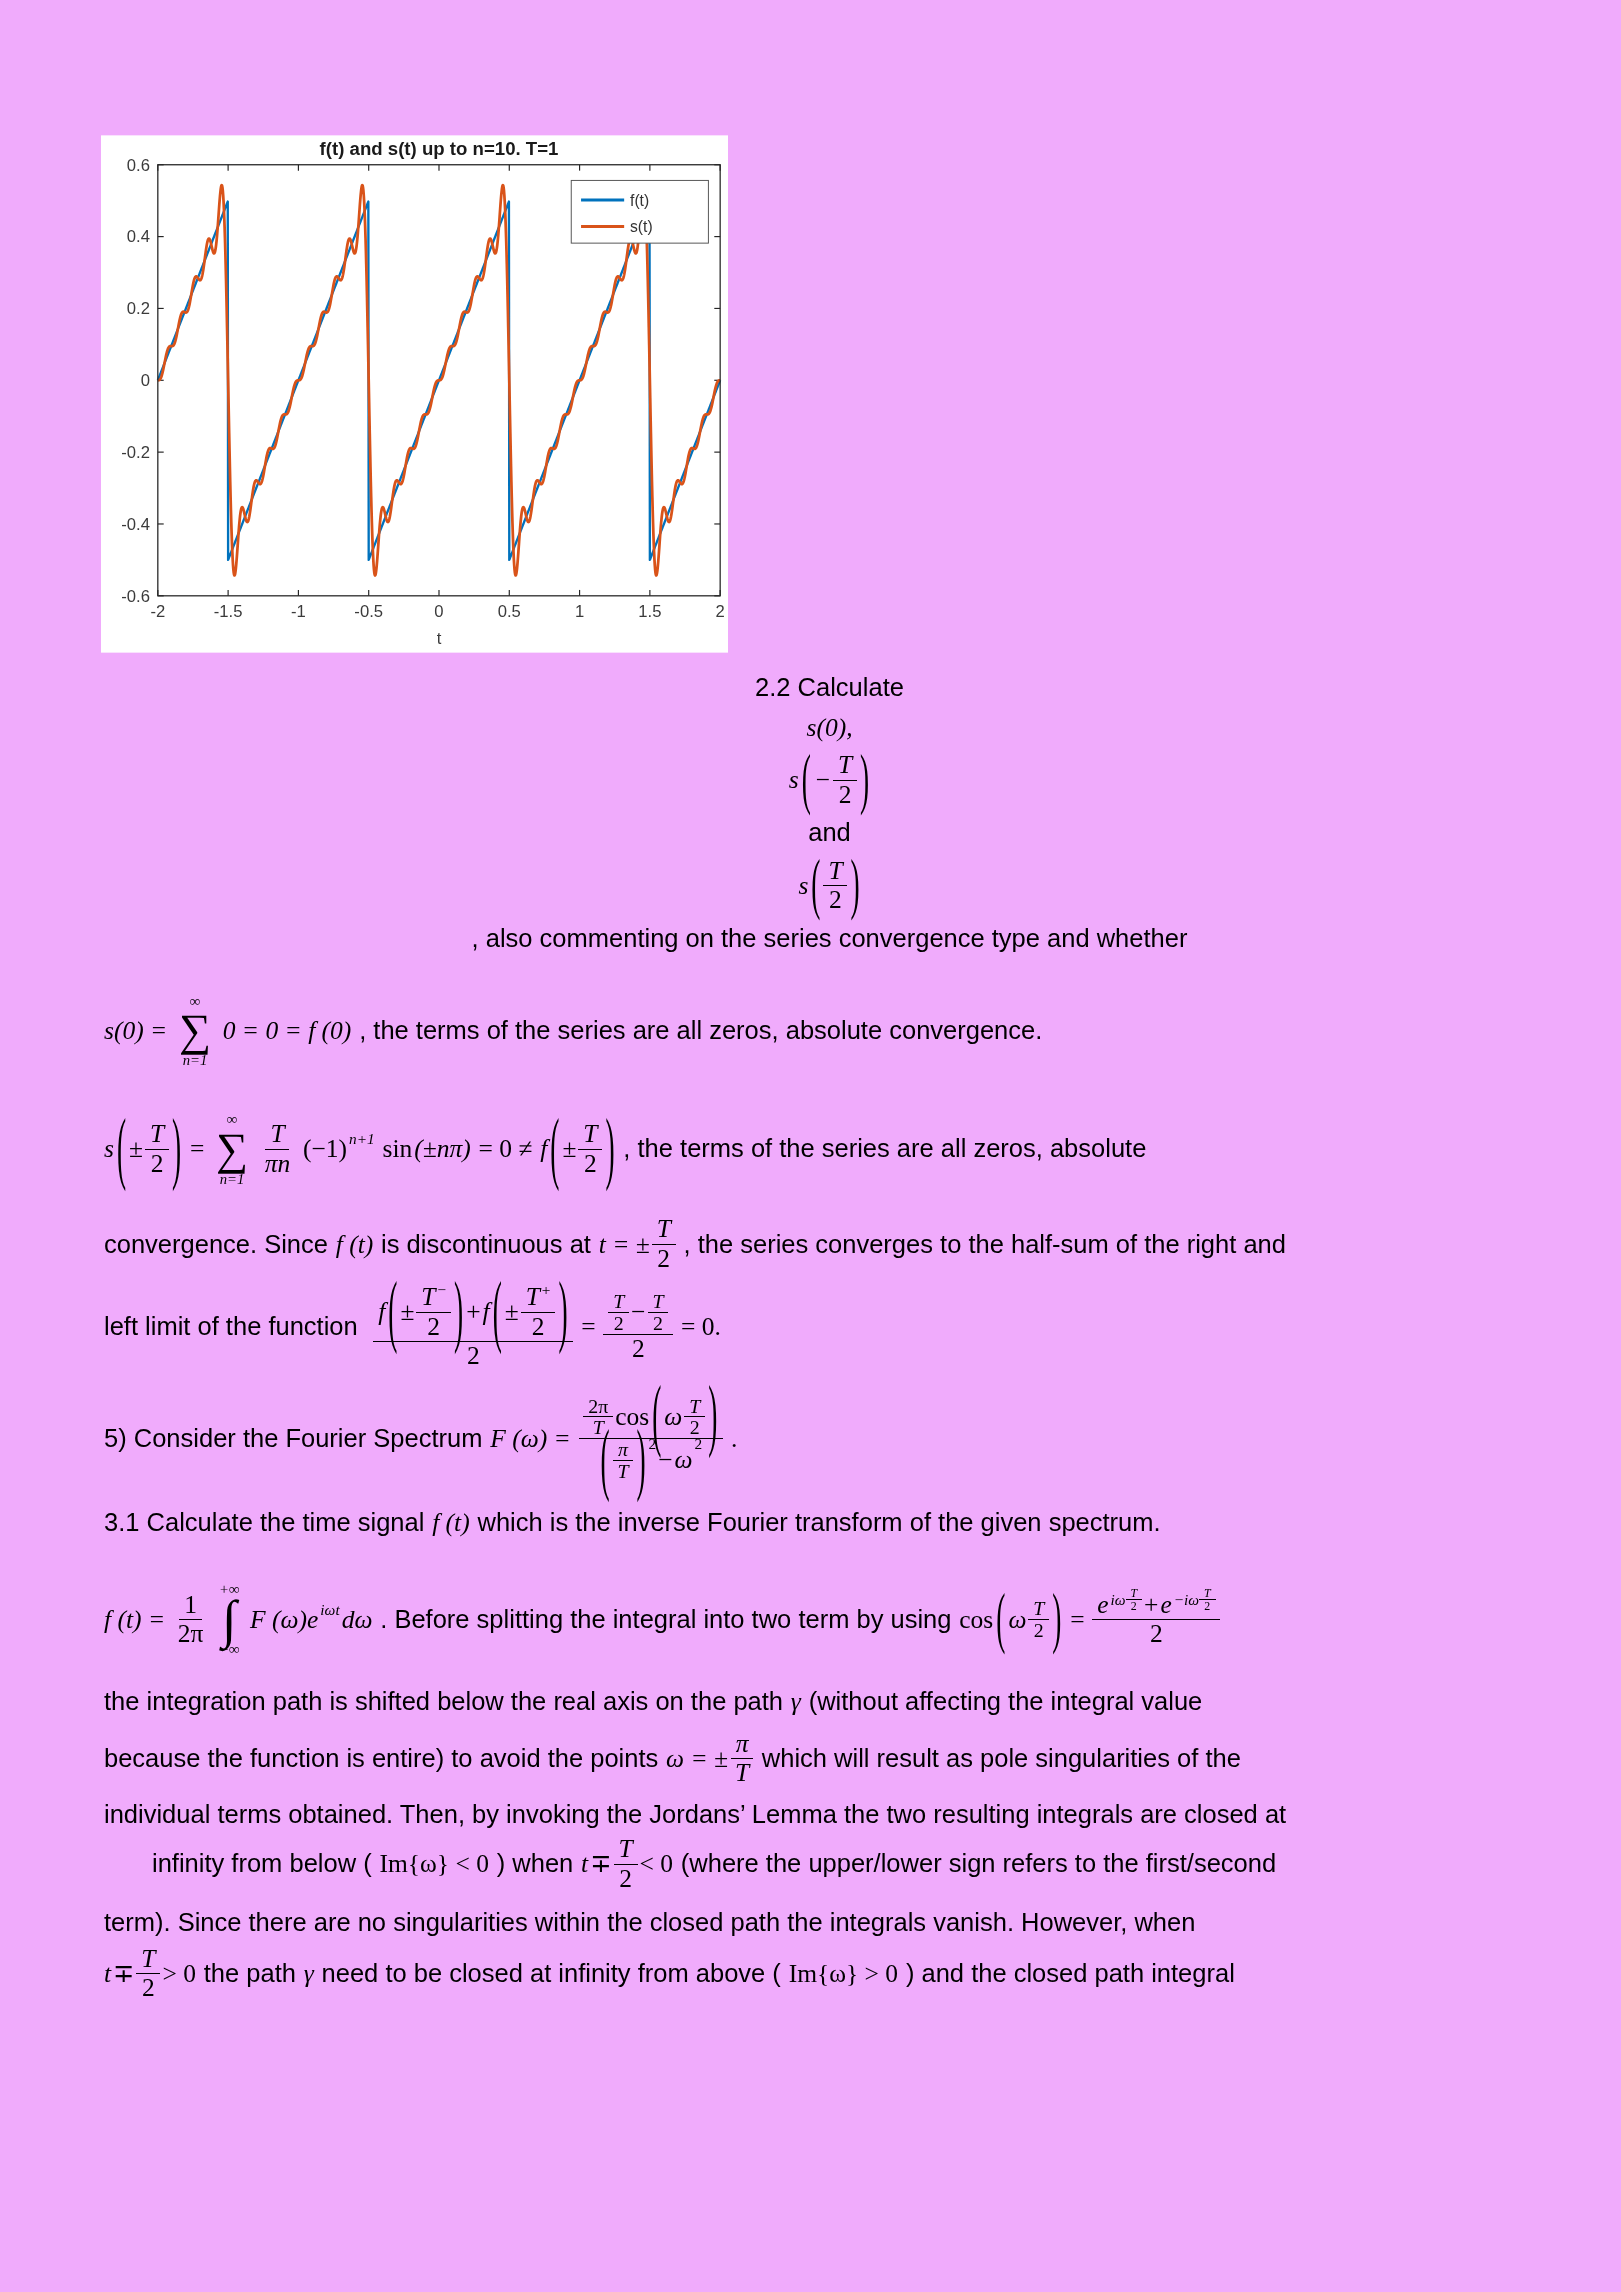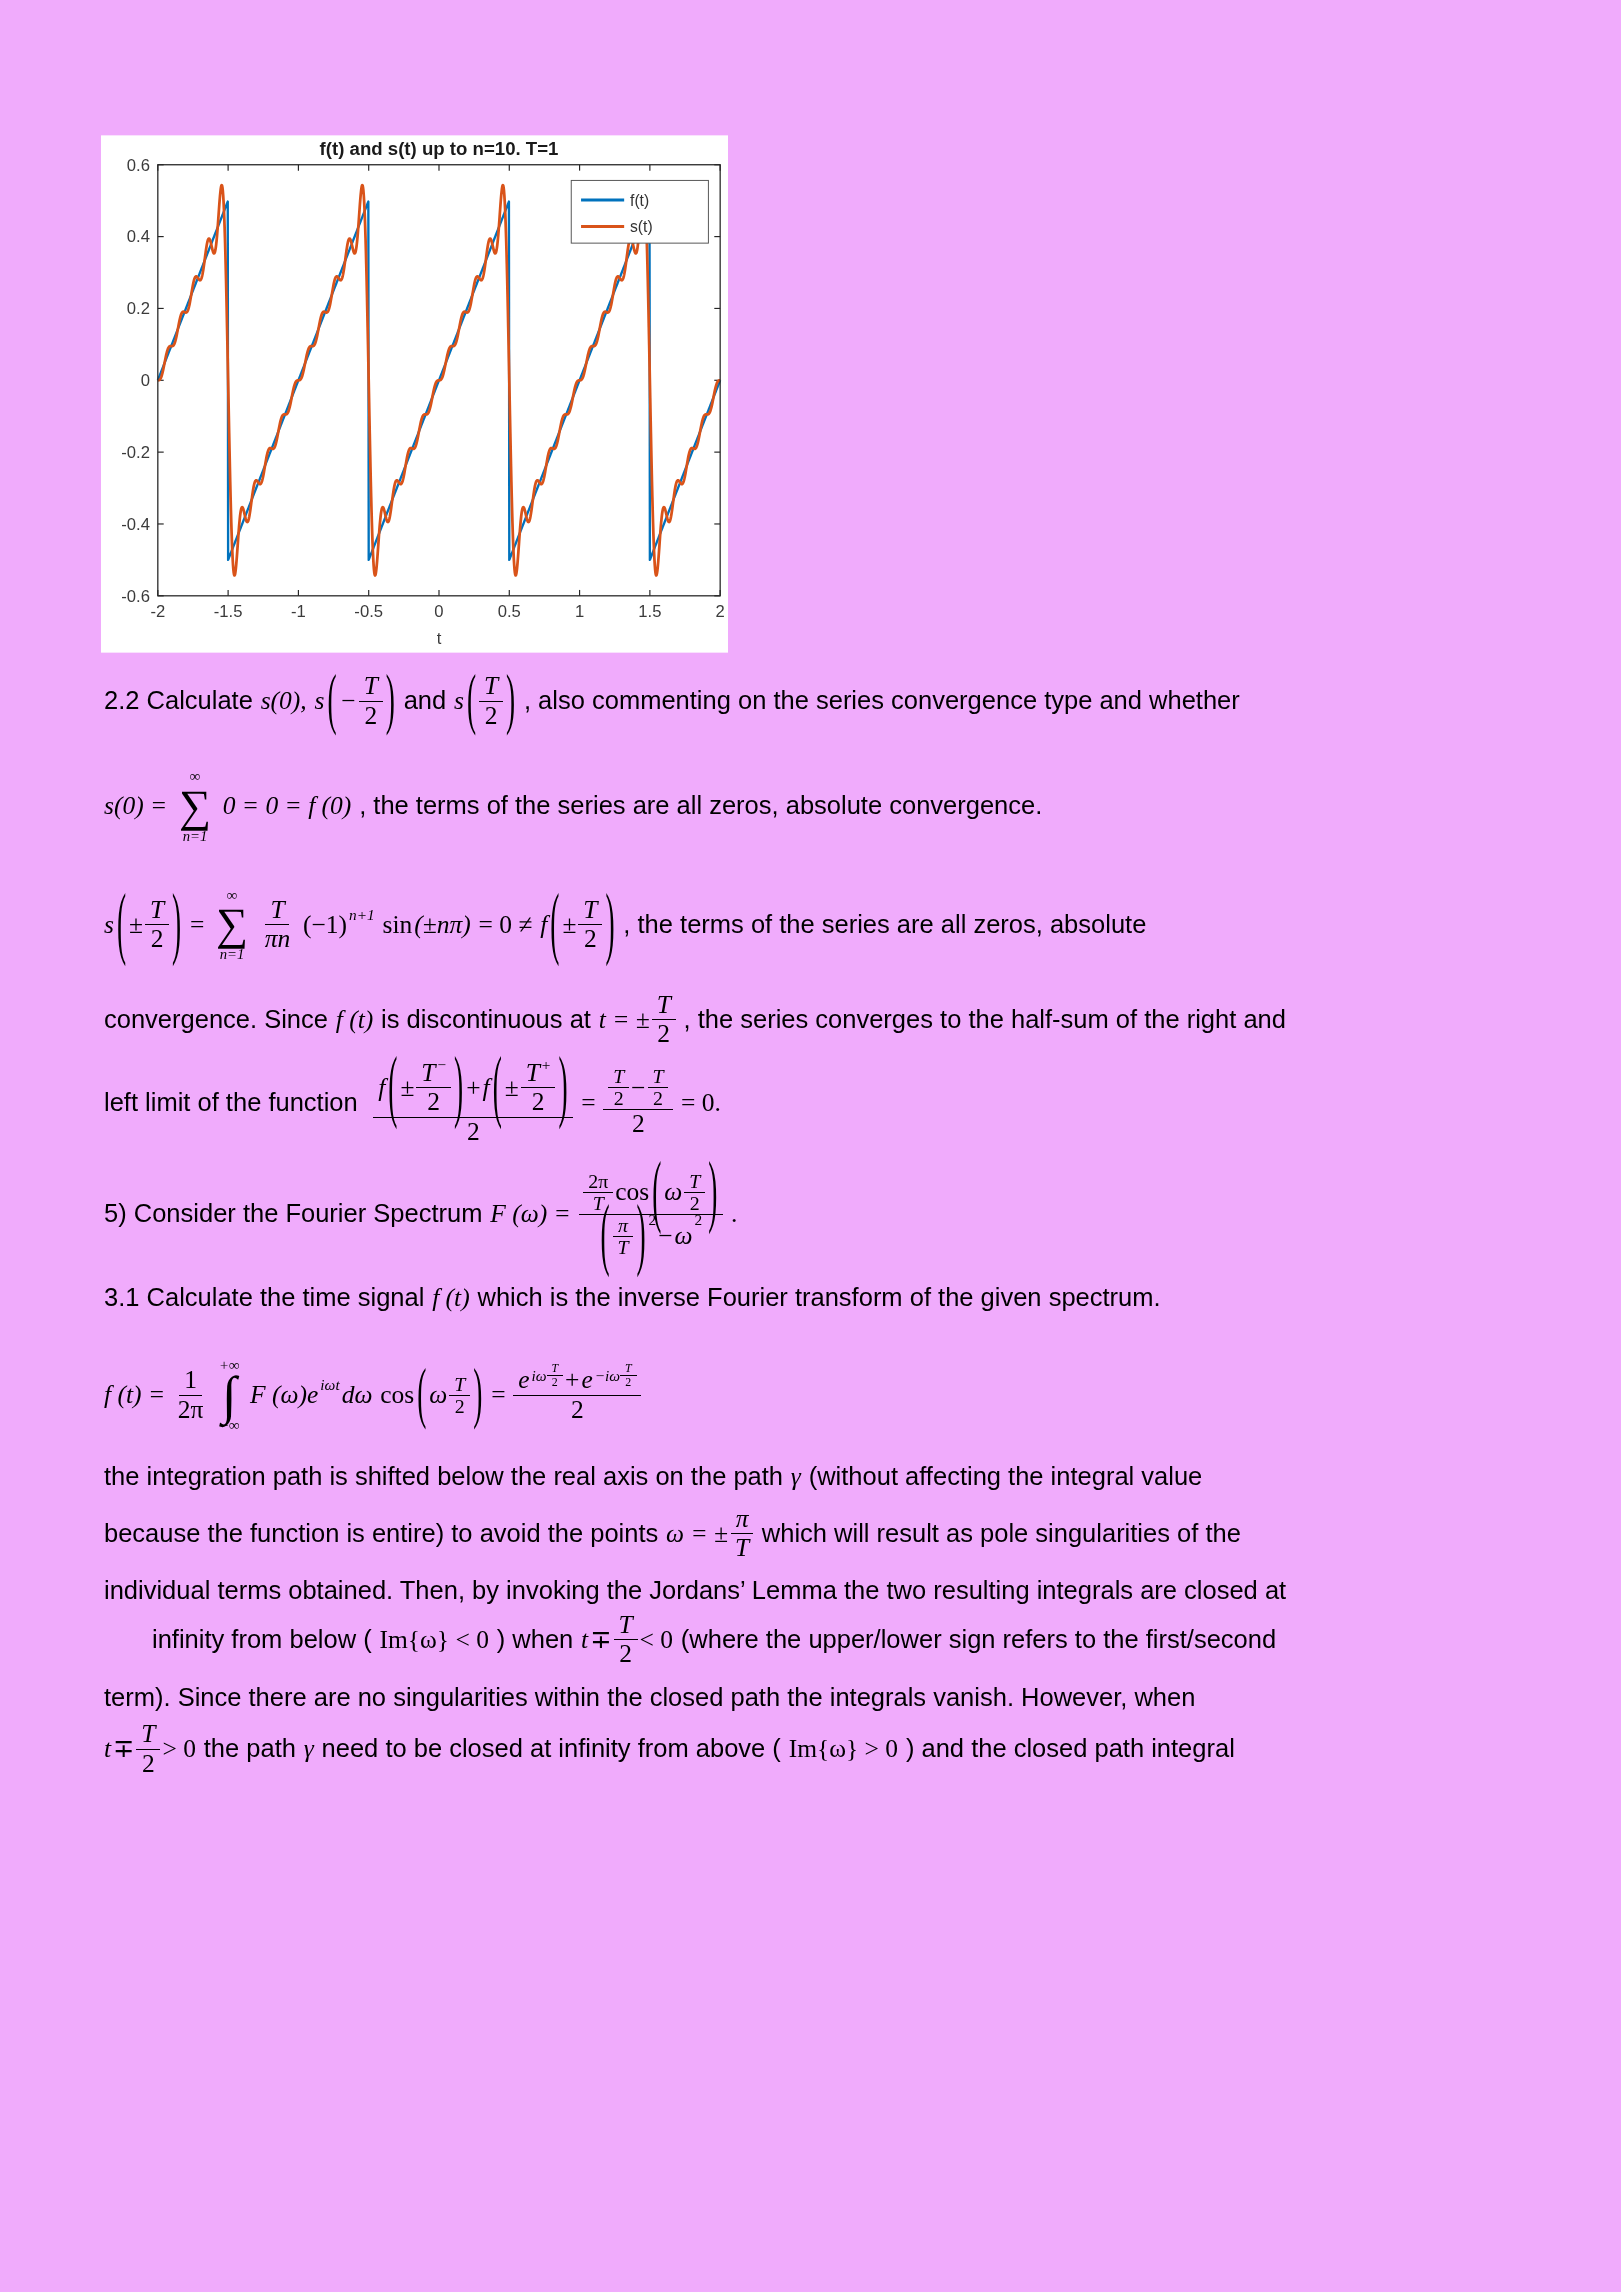--- a/index.html
+++ b/index.html
@@ -102,21 +102,21 @@
           <line x1="490" y1="66" x2="534" y2="66" stroke="#0072BD" stroke-width="3.2"></line>
           <text x="540" y="72" font-family="&quot;Liberation Sans&quot;,sans-serif" font-size="16px" fill="#333">f(t)</text>
           <line x1="490" y1="93" x2="534" y2="93" stroke="#D95319" stroke-width="3.2"></line>
           <text x="540" y="99" font-family="&quot;Liberation Sans&quot;,sans-serif" font-size="16px" fill="#333">s(t)</text>
         </g>
       </svg>
   </div>
 
   <div class="content">
 
-    <div class="line" style="margin-top:0;">
+    <div class="line" style="margin-top:0;flex-direction:column;">
       <span>2.2 Calculate</span>
       <span class="m">s(0),</span>
       <span class="mg">
         <span class="m">s</span>
         <span class="bp b25">(</span>
         <span class="m">−</span>
         <span class="frac">
           <span class="num">T</span>
           <span class="den up">2</span>
         </span>
@@ -302,20 +302,21 @@
       <span class="integral">
         <span class="lim">+∞</span>
         <span class="glyph">∫</span>
         <span class="lim">−∞</span>
       </span>
       <span class="mg">
         <span class="m">F (ω)e</span>
         <span class="sp m">iωt</span>
         <span class="m">dω</span>
       </span>
+      <span>. Before splitting the integral into two term by using</span>
       <span class="mg">
         <span class="mu">cos</span>
         <span class="bp b25">(</span>
         <span class="m">ω</span>
         <span class="frac tiny">
           <span class="num">T</span>
           <span class="den up">2</span>
         </span>
         <span class="bp b25">)</span>
       </span>

